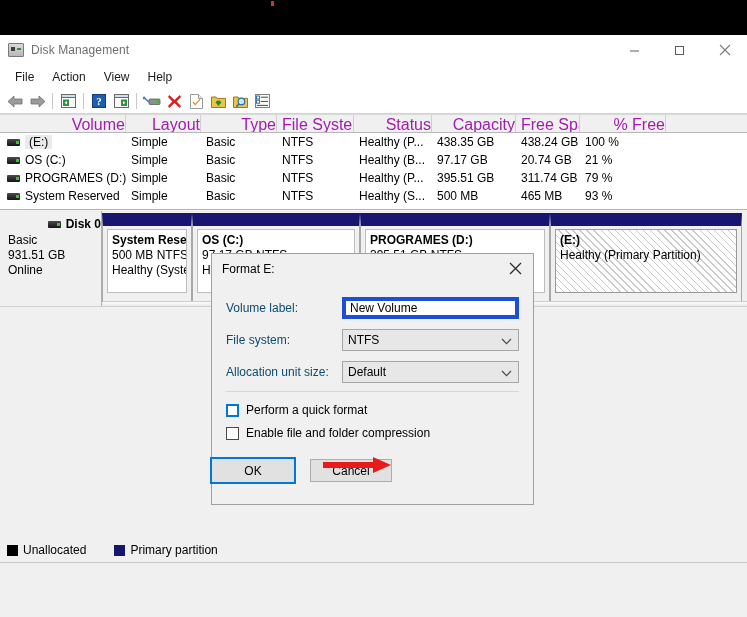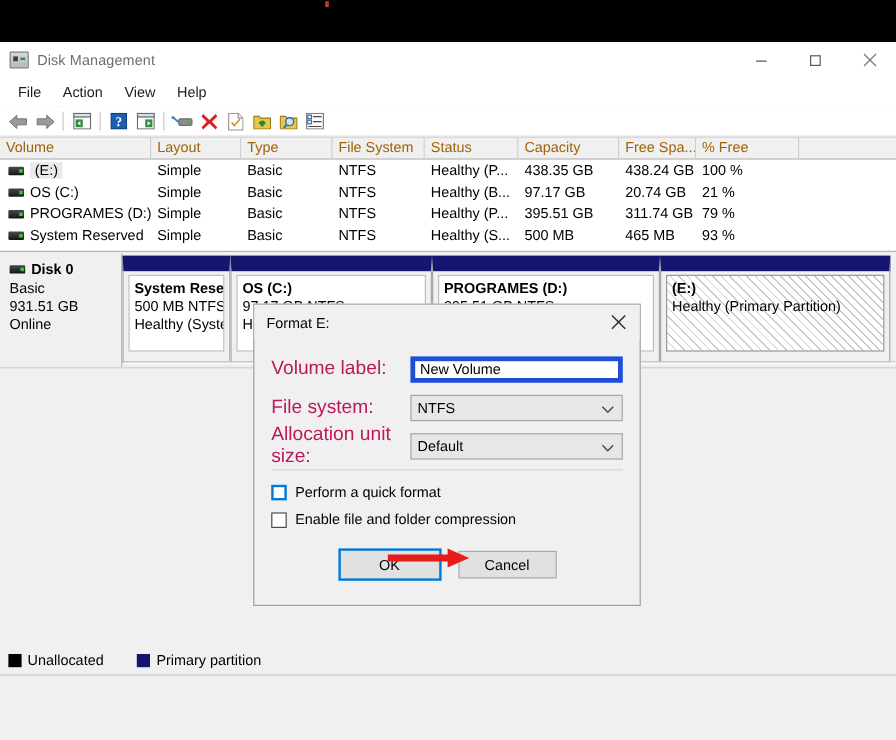--- a/index.html
+++ b/index.html
@@ -106,24 +106,24 @@
     background: #ffffff;
     border-bottom: 1px solid #b5b5b5;
   }
   #vol-header {
     display: flex; height: 19px;
     background: #f0f0f0;
     border-top: 1px solid #d9d9d9;
     border-bottom: 1px solid #b8b8b8;
   }
   #vol-header .th {
-    font-size: 12px; color: #a16207;
+    font-size: 16px; color: #a21caf;
     padding: 1px 0 0 5px;
     border-right: 1px solid #cfcfcf;
-    overflow: hidden; white-space: nowrap;
+    overflow: hidden; white-space: nowrap; text-align: right;
   }
   .vol-row {
     display: flex; height: 18px; align-items: center;
   }
   .vol-row .td {
     font-size: 12px; color: #000;
     padding-left: 5px;
     overflow: hidden; white-space: nowrap;
   }
   .vol-row .td.vol-name {
@@ -162,20 +162,21 @@
   #disk-info {
     width: 102px; height: 95px;
     padding: 6px 0 0 8px;
     border-right: 1px solid #b0b0b0;
     background: #f0f0f0;
   }
   #disk-info .dtitle {
     display: flex; align-items: center;
     font-size: 12px; font-weight: bold; color: #000;
     margin-bottom: 2px;
+    justify-content: flex-end;
   }
   #disk-info .dline { font-size: 12px; color: #000; line-height: 15px; }
 
   #part-strip {
     position: relative;
     flex: 1 1 auto;
     height: 95px;
     display: flex;
     background: #f0f0f0;
     border-top: 1px solid #f0f0f0;
@@ -262,21 +263,21 @@
     width: 36px; height: 29px;
     display: flex; align-items: center; justify-content: center;
     color: #303030;
   }
   #dlg-body { position: relative; padding: 12px 14px 0 14px; }
   .frow {
     display: flex; align-items: center;
     height: 26px; margin-bottom: 6px;
   }
   .frow .flabel {
-    font-size: 16px; color: #be185d;
+    font-size: 12px; color: #0c4a6e;
     width: 116px; flex: 0 0 auto;
   }
   .ftext {
     flex: 1 1 auto; height: 22px;
     background: #ffffff;
     border: 4px solid #1d4ed8;
     font-size: 12px; color: #000;
     padding: 0 0 0 4px;
     display: flex; align-items: center;
   }
@@ -305,21 +306,21 @@
     border: 1px solid #4a4a4a;
     margin-right: 7px;
     flex: 0 0 auto;
   }
   .cbox.focused { border: 2px solid #0078d7; }
   .cblabel { font-size: 12px; color: #000; text-align: center; }
   #dlg-buttons {
     position: absolute;
     left: 0; bottom: 22px;
     width: 323px;
-    display: flex; justify-content: center;
+    display: flex; justify-content: flex-start;
     gap: 16px;
   }
   .dbtn {
     width: 82px; height: 23px;
     background: #e1e1e1;
     border: 1px solid #adadad;
     font-size: 12px; color: #000;
     display: flex; align-items: center; justify-content: center;
   }
   .dbtn.default {

